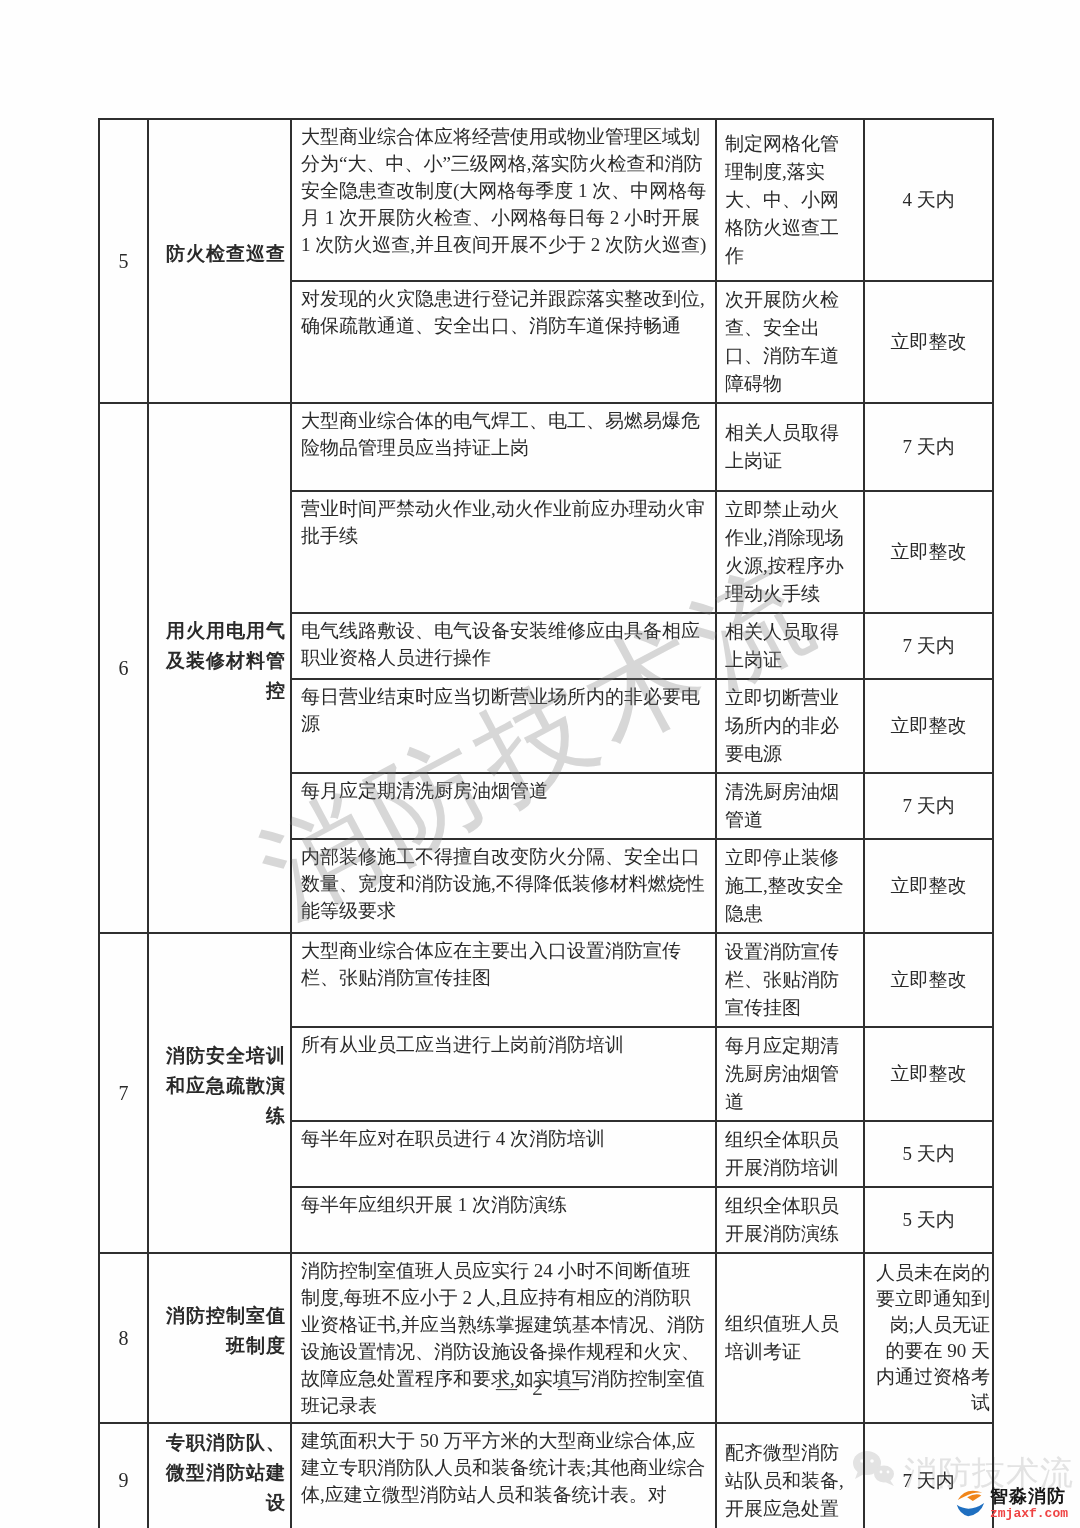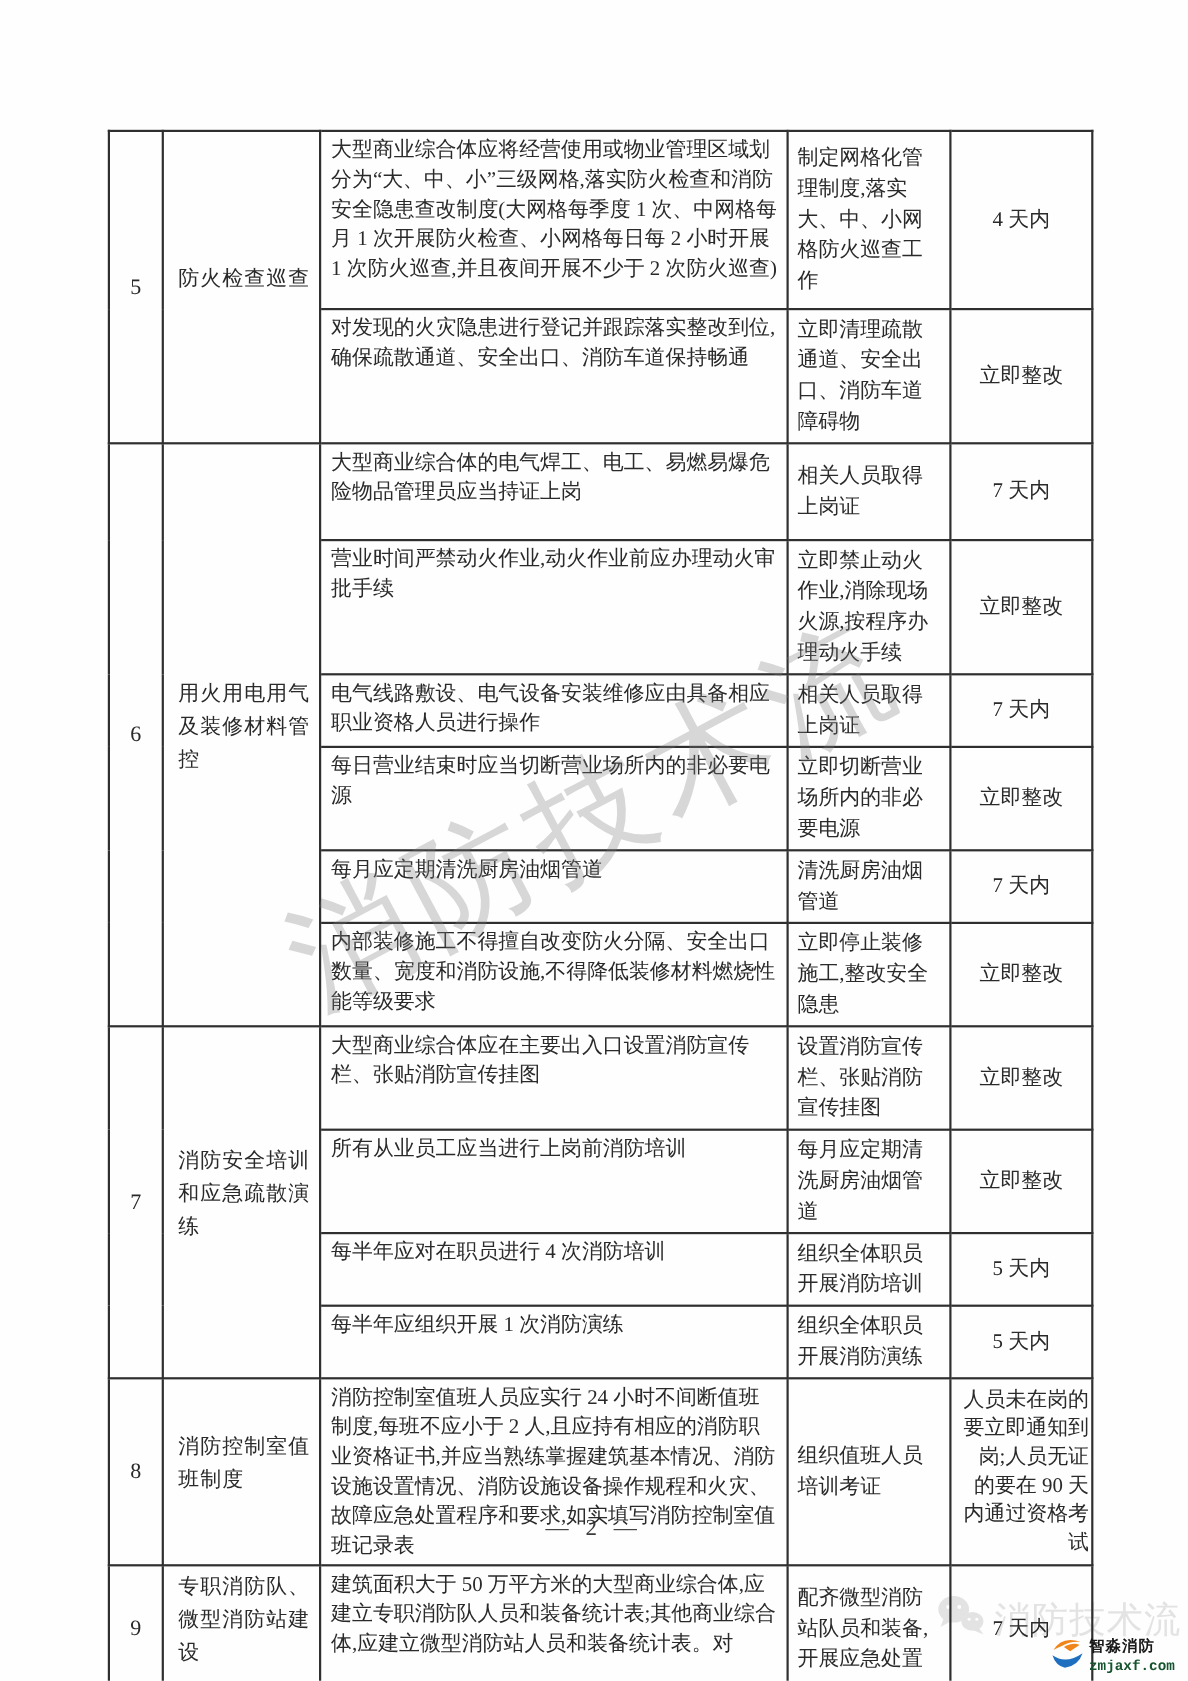--- a/index.html
+++ b/index.html
@@ -5,41 +5,41 @@
   * { margin:0; padding:0; box-sizing:border-box; }
   html,body { width:1080px; height:1528px; background:#fefefe; overflow:hidden; position:relative;
               font-family:"Liberation Serif","DejaVu Serif",serif; color:#2a2a2a; }
 
   .doc-table { position:absolute; left:98px; top:118px; width:894px;
                border-collapse:collapse; table-layout:fixed; z-index:2; }
   .doc-table td { border:2px solid #2f2f2f; font-size:19px; vertical-align:middle;
                   word-break:normal; overflow-wrap:break-word; }
 
   td.num { text-align:center; font-size:20px; }
-  td.cat { text-align:left; padding:4px 4px 19px 13px; line-height:30px; letter-spacing:1px; }
+  td.cat { text-align:right; padding:4px 4px 19px 13px; line-height:30px; letter-spacing:1px;font-weight:bold; }
   td.desc { vertical-align:top; text-align:left; padding:3px 6px 3px 9px; line-height:27px; }
   td.act  { text-align:left; padding:4px 8px; line-height:28px;border-radius:17px; }
   td.dl   { text-align:center; padding:2px 4px; line-height:26px; }
   td.dl-left { text-align:right; padding:2px 2px 2px 8px; }
 
   .wm-diag { position:absolute; left:150px; top:590px; width:780px; height:300px;
              display:flex; align-items:center; justify-content:center;
              transform:rotate(-28deg); font-size:112px; letter-spacing:10px;
              color:rgba(125,125,125,0.30); white-space:nowrap; z-index:3; pointer-events:none; }
 
   .page-num { position:absolute; top:1376px; left:0; width:1080px; text-align:center;
               font-size:21px; color:#3d3d3d; letter-spacing:5px; }
 
   .wm-footer { position:absolute; left:850px; top:1448px; display:flex; align-items:center;
                gap:6px; color:#e3e3e3; font-size:33px; white-space:nowrap; letter-spacing:1px; z-index:1; }
 
   .brand { position:absolute; left:953px; top:1485px; display:flex; align-items:center; gap:3px; z-index:4; }
   .brand-col { display:flex; flex-direction:column; }
-  .brand-title { font-size:14px; font-weight:bold; color:#181818; line-height:19px; letter-spacing:1px; }
-  .brand-url { font-size:13px; font-weight:bold; color:#14532d; line-height:15px;
+  .brand-title { font-size:18px; font-weight:bold; color:#181818; line-height:19px; letter-spacing:1px; }
+  .brand-url { font-size:13px; font-weight:bold; color:#ef4444; line-height:15px;
                font-family:"Liberation Mono","DejaVu Sans Mono",monospace; }
 </style>
 </head>
 <body>
 
 <div class="wm-diag">消防技术流</div>
 
 <table class="doc-table">
   <colgroup>
     <col style="width:49px">
@@ -52,21 +52,21 @@
 
     <tr style="height:162px">
       <td class="num" rowspan="2">5</td>
       <td class="cat" rowspan="2">防火检查巡查</td>
       <td class="desc">大型商业综合体应将经营使用或物业管理区域划分为“大、中、小”三级网格,落实防火检查和消防安全隐患查改制度(大网格每季度 1 次、中网格每月 1 次开展防火检查、小网格每日每 2 小时开展 1 次防火巡查,并且夜间开展不少于 2 次防火巡查)</td>
       <td class="act">制定网格化管理制度,落实大、中、小网格防火巡查工作</td>
       <td class="dl">4 天内</td>
     </tr>
     <tr style="height:88px">
       <td class="desc">对发现的火灾隐患进行登记并跟踪落实整改到位,确保疏散通道、安全出口、消防车道保持畅通</td>
-      <td class="act">立即清理疏散通道、安全出口、消防车道障碍物</td>
+      <td class="act">次开展防火检查、安全出口、消防车道障碍物</td>
       <td class="dl">立即整改</td>
     </tr>
 
     <tr style="height:88px">
       <td class="num" rowspan="6">6</td>
       <td class="cat" rowspan="6">用火用电用气及装修材料管控</td>
       <td class="desc">大型商业综合体的电气焊工、电工、易燃易爆危险物品管理员应当持证上岗</td>
       <td class="act">相关人员取得上岗证</td>
       <td class="dl">7 天内</td>
     </tr>

